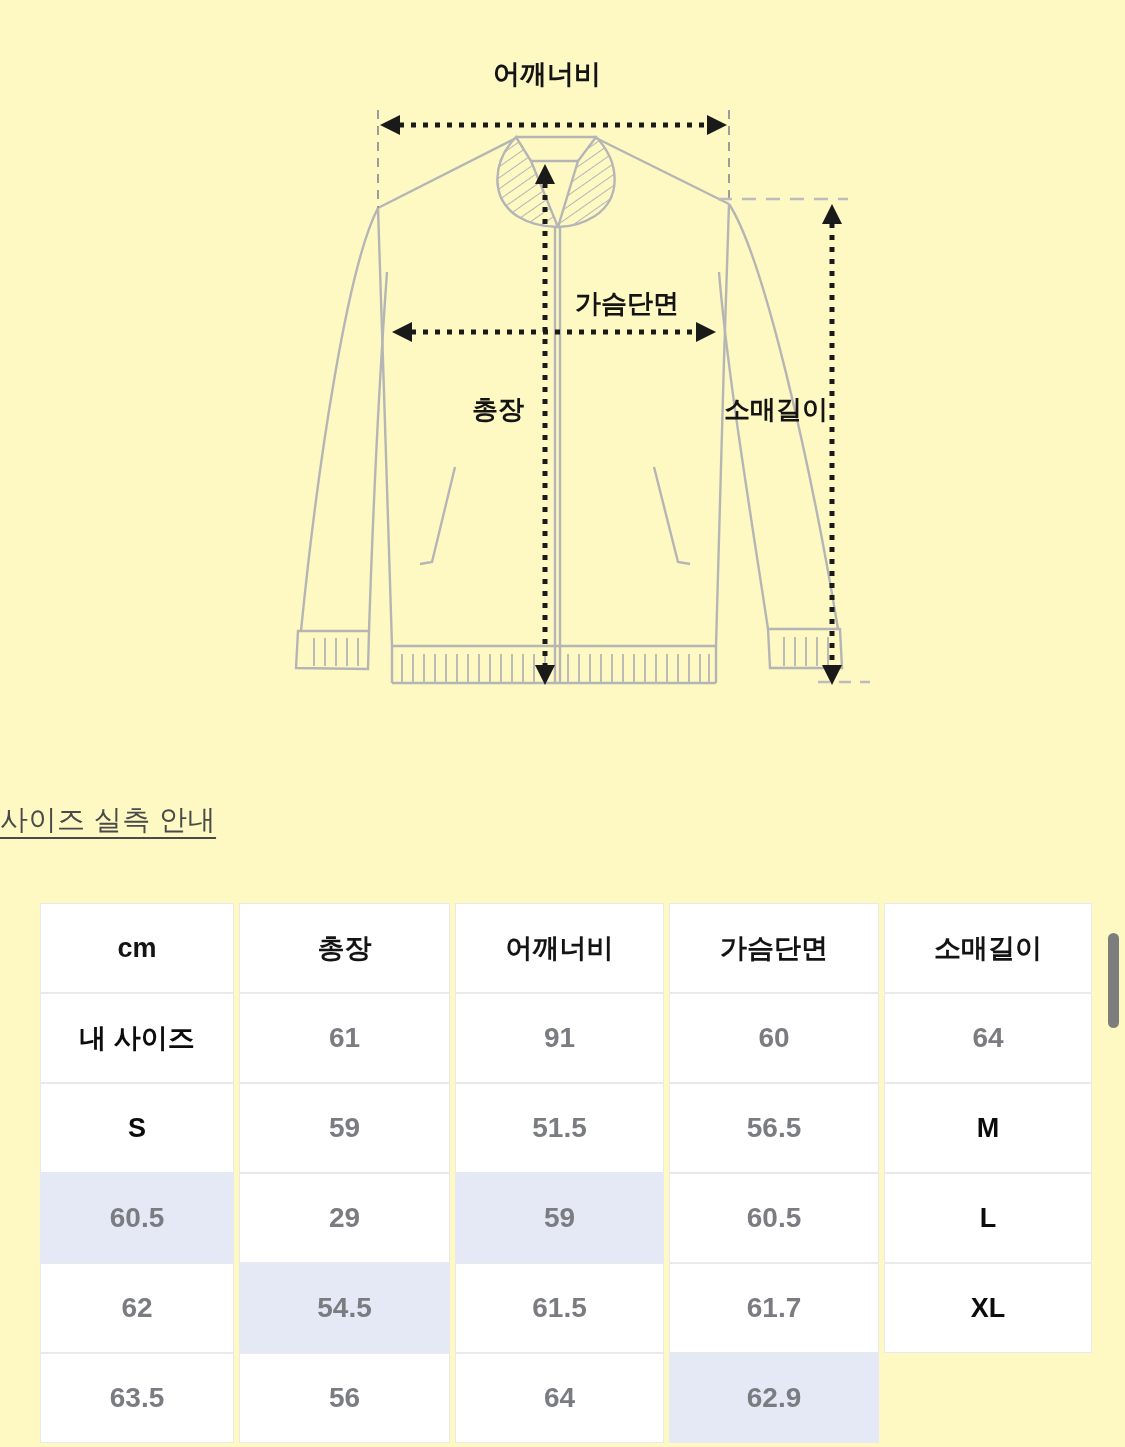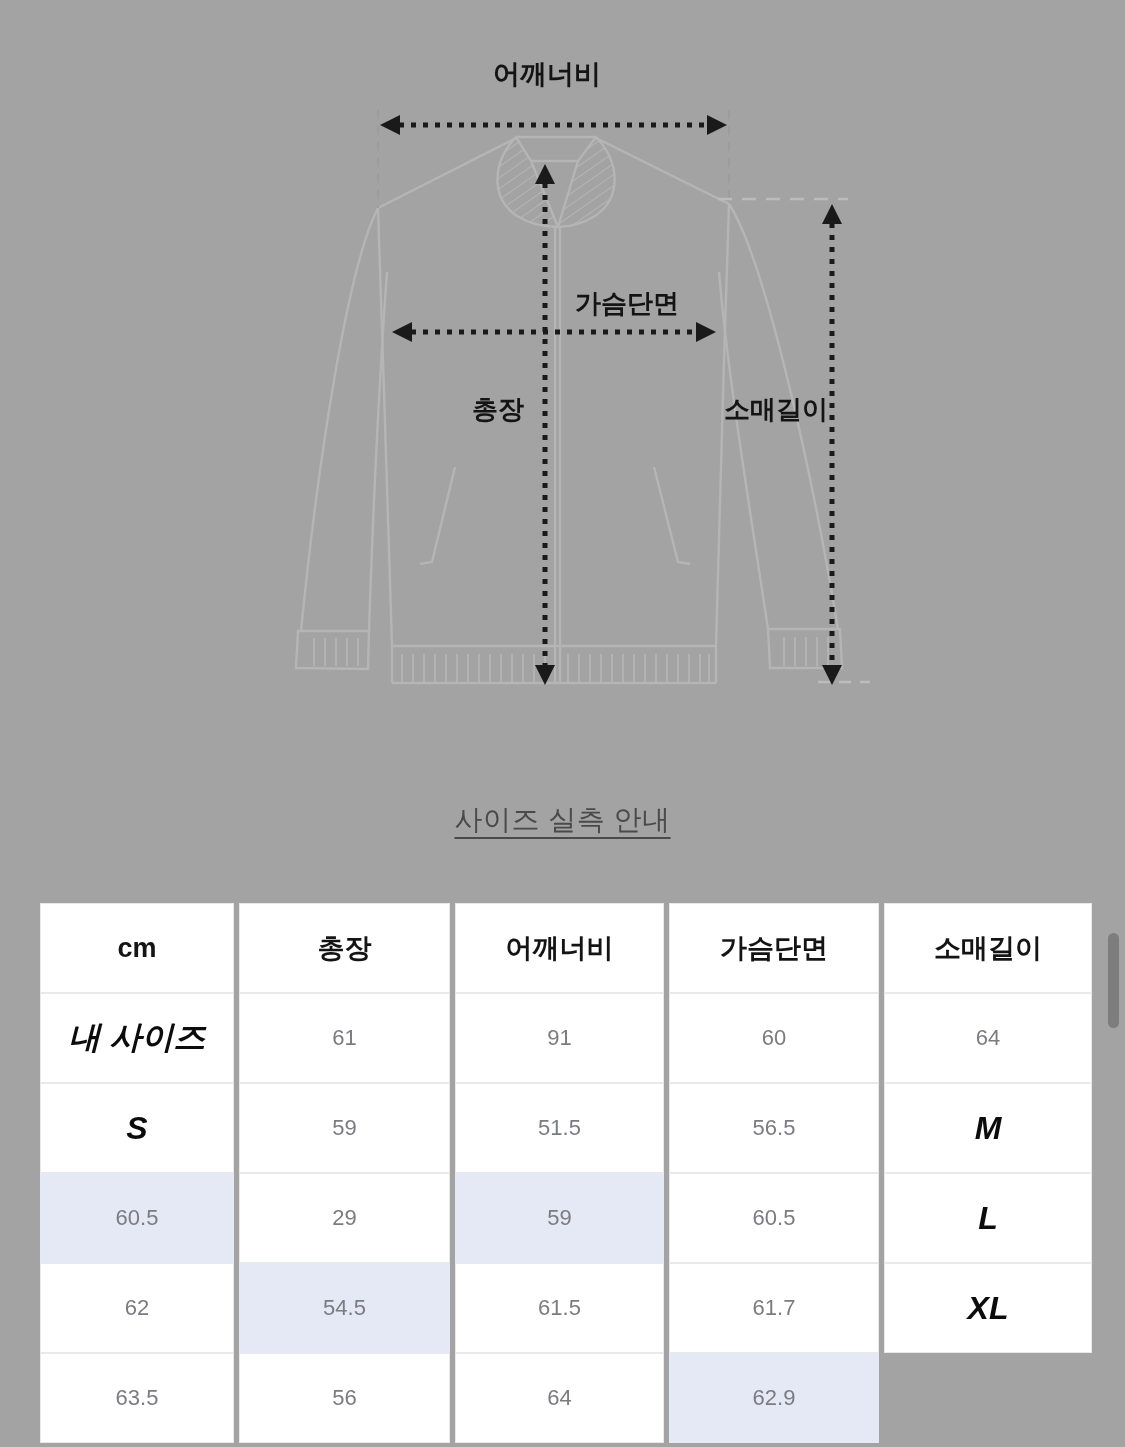--- a/index.html
+++ b/index.html
@@ -1,48 +1,48 @@
 <!DOCTYPE html>
 <html style="--hl: #e5e9f6;"><head>
 <meta charset="utf-8">
 <style>
   html,body{margin:0;padding:0;background:#fff;}
   .page{
-    position:relative;width:1125px;height:1447px;background:#a3a3a3;overflow:hidden;
+    position:relative;width:1125px;height:1447px;background:#fef9c3;overflow:hidden;
     font-family:"Liberation Sans","DejaVu Sans",sans-serif;color:#111;
   }
   
   .diagram{position:absolute;left:270px;top:30px;width:640px;height:680px;}
   .diagram svg{display:block;}
   .diagram text{font-family:"Liberation Sans","DejaVu Sans",sans-serif;font-weight:700;fill:#141414;}
   
   .links{
     position:absolute;left:0;top:797px;width:1125px;height:46px;
-    display:flex;justify-content:center;align-items:center;gap:28px;
+    display:flex;justify-content:space-between;align-items:center;gap:28px;
   }
   .links a{
     font-size:28px;color:#4a4a4a;text-decoration:underline;
     text-underline-offset:8px;text-decoration-thickness:2px;cursor:pointer;letter-spacing:.5px;
   }
   
   .size-table{
     position:absolute;left:40px;top:903px;width:1060px;
     display:grid;
     grid-template-columns:194px 211px 209px 210px 208px;
     grid-auto-rows:90px;
     column-gap:5px;
   }
   .cell{
     background:#fff;border:1px solid #e9e9e9;
     display:flex;align-items:center;justify-content:center;
-    font-size:22px;color:#7b7c81;
+    font-size:28px;color:#7b7c81;font-weight:bold;
   }
   .cell.hl{background:var(--hl,#e5e9f6);border-color:#e5e9f6;}
   .cell.head{color:#141414;font-weight:600;font-size:27px;}
-  .cell.rowlabel{color:#0c0c0c;font-weight:700;font-size:32px;font-style:italic;}
+  .cell.rowlabel{color:#0c0c0c;font-weight:700;font-size:27px;}
   
   .scrollbar-thumb{
     position:absolute;left:1108px;top:933px;width:11px;height:95px;
     background:#7d7d7d;border-radius:6px;
   }
 </style>
 </head>
 <body>
 
 <div class="page">

